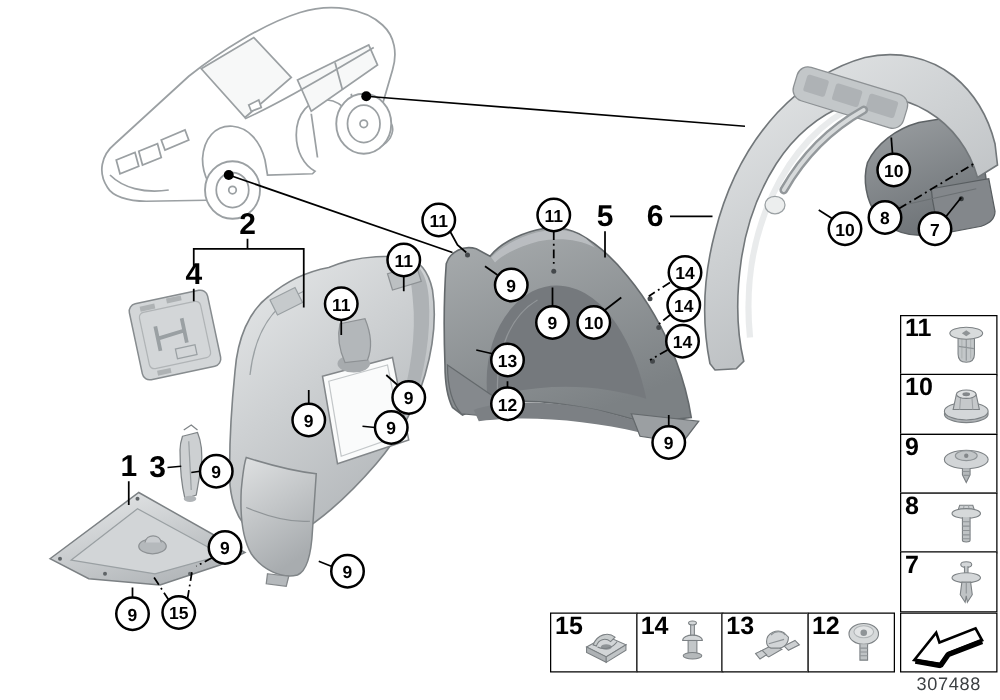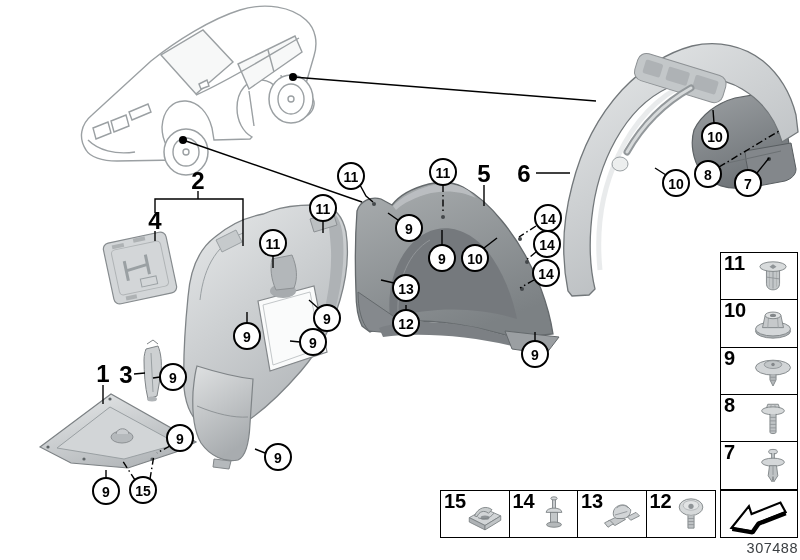--- a/index.html
+++ b/index.html
@@ -14,21 +14,21 @@
   .fcol,.frow{position:absolute;display:flex;}
   .fcol{flex-direction:column;}
   .fbox{position:relative;background:#fff;border:1.5px solid #000;box-sizing:border-box;}
   .fcol .fbox{flex:1;margin-top:-1.5px;}
   .fcol .fbox:first-child{margin-top:0;}
   .frow .fbox{width:70px;margin-left:-1.5px;}
   .frow .fbox:first-child{margin-left:0;}
   .fnum{position:absolute;top:0px;left:3px;font-weight:bold;font-size:20px;line-height:1.05;color:#000;}
   .ficon{position:absolute;right:2px;bottom:1px;}
   .arrowbox{position:absolute;background:#fff;border:1.5px solid #000;box-sizing:border-box;}
-  .footer-num{position:absolute;left:720px;top:540px;width:78px;text-align:right;
+  .footer-num{position:absolute;left:720px;top:540px;width:78px;text-align:center;
               font-size:14.5px;color:#3c4043;letter-spacing:0.5px;}
 </style>
 </head>
 <body>
 
 <div class="stage">
 
 <svg id="diagram-svg" viewBox="0 0 800 560" width="800" height="560" xmlns="http://www.w3.org/2000/svg">
   <defs>
     <linearGradient id="g-light" x1="0" y1="0" x2="0.6" y2="1">

